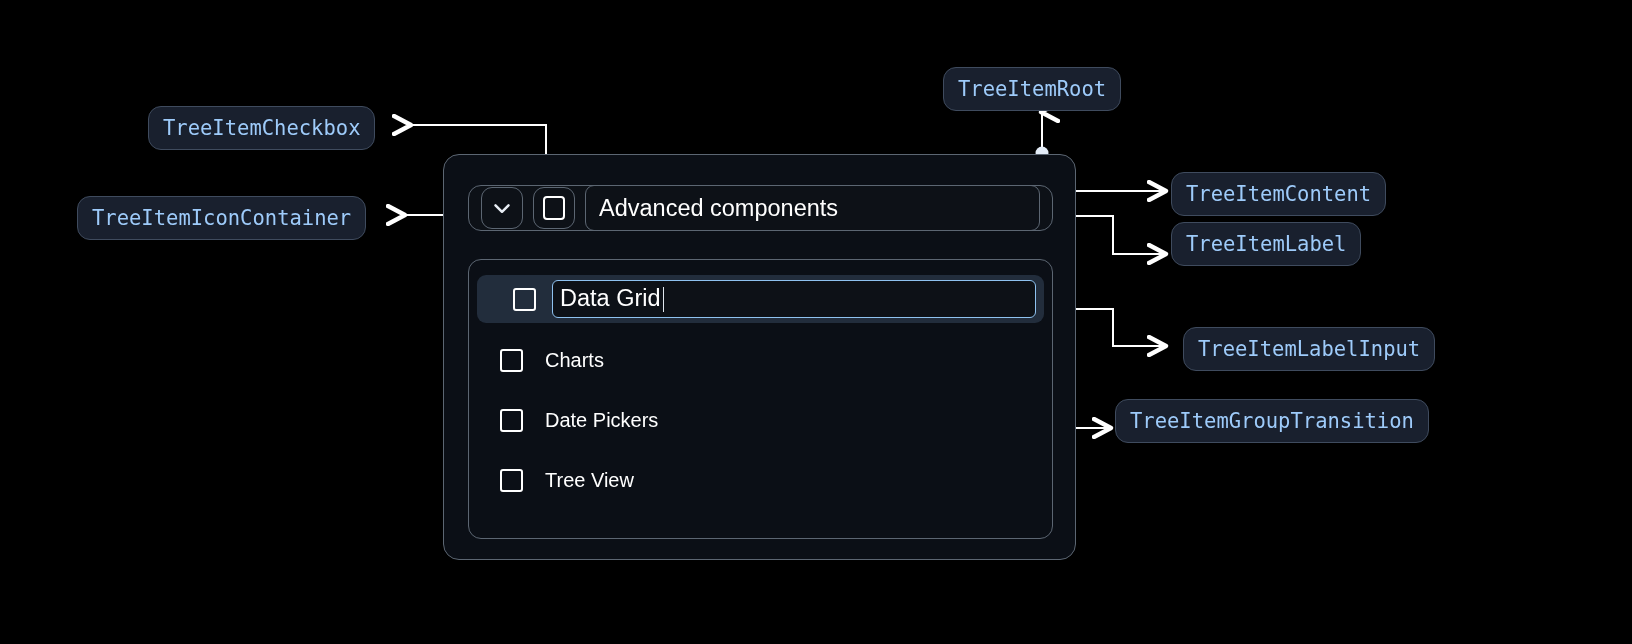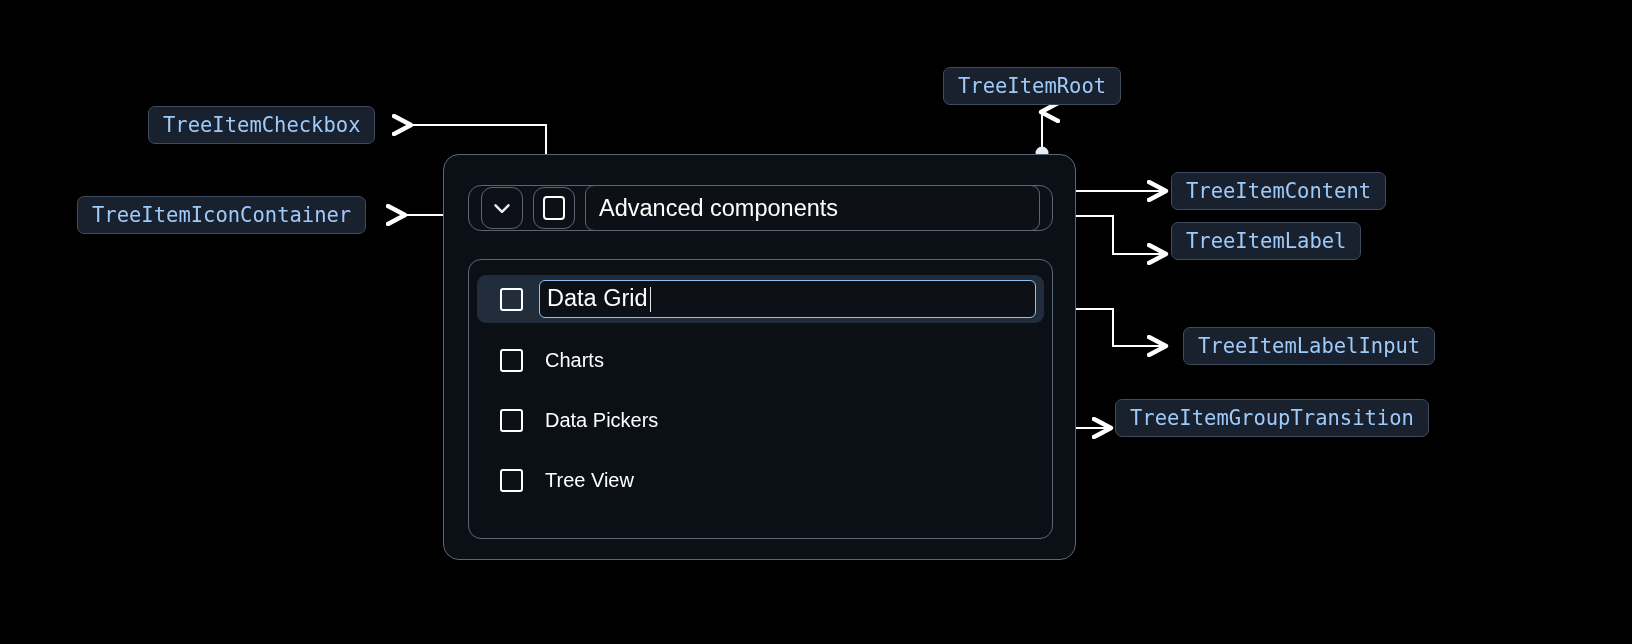--- a/index.html
+++ b/index.html
@@ -16,25 +16,25 @@
     font-family: "Liberation Sans", sans-serif;
   }
 
   
   .chip {
     position: absolute;
     display: flex;
     align-items: center;
     justify-content: center;
     box-sizing: border-box;
-    height: 38px;
+    height: 44px;
     padding: 0 14px;
     background: #19202e;
     border: 1px solid #3f4b5e;
-    border-radius: 7px;
+    border-radius: 13px;
     color: #9ecbfa;
     font-family: "DejaVu Sans Mono", "Liberation Mono", monospace;
     font-size: 20.5px;
     letter-spacing: 0px;
     white-space: nowrap;
   }
 
   
   #wires {
     position: absolute;
@@ -138,21 +138,21 @@
     height: 46px;
     margin: 0 0 14px 0;
     padding-left: 31px;
     gap: 0;
   }
   .tree-row.selected {
     background: #222d3c;
     border-radius: 9px;
     margin-left: 8px;
     margin-right: 8px;
-    padding-left: 23px;
+    padding-left: 36px;
     height: 48px;
   }
 
   .row-cb {
     width: 23px;
     height: 23px;
     box-sizing: border-box;
     border: 2.4px solid #ffffff;
     border-radius: 3px;
     flex: none;
@@ -294,21 +294,21 @@
         </div>
       </div>
 
       <div class="tree-row">
         <span class="row-cb"></span>
         <span class="row-label">Charts</span>
       </div>
 
       <div class="tree-row">
         <span class="row-cb"></span>
-        <span class="row-label">Data Pickers</span>
+        <span class="row-label">Date Pickers</span>
       </div>
 
       <div class="tree-row">
         <span class="row-cb"></span>
         <span class="row-label">Tree View</span>
       </div>
 
     </div>
   </div>
 

